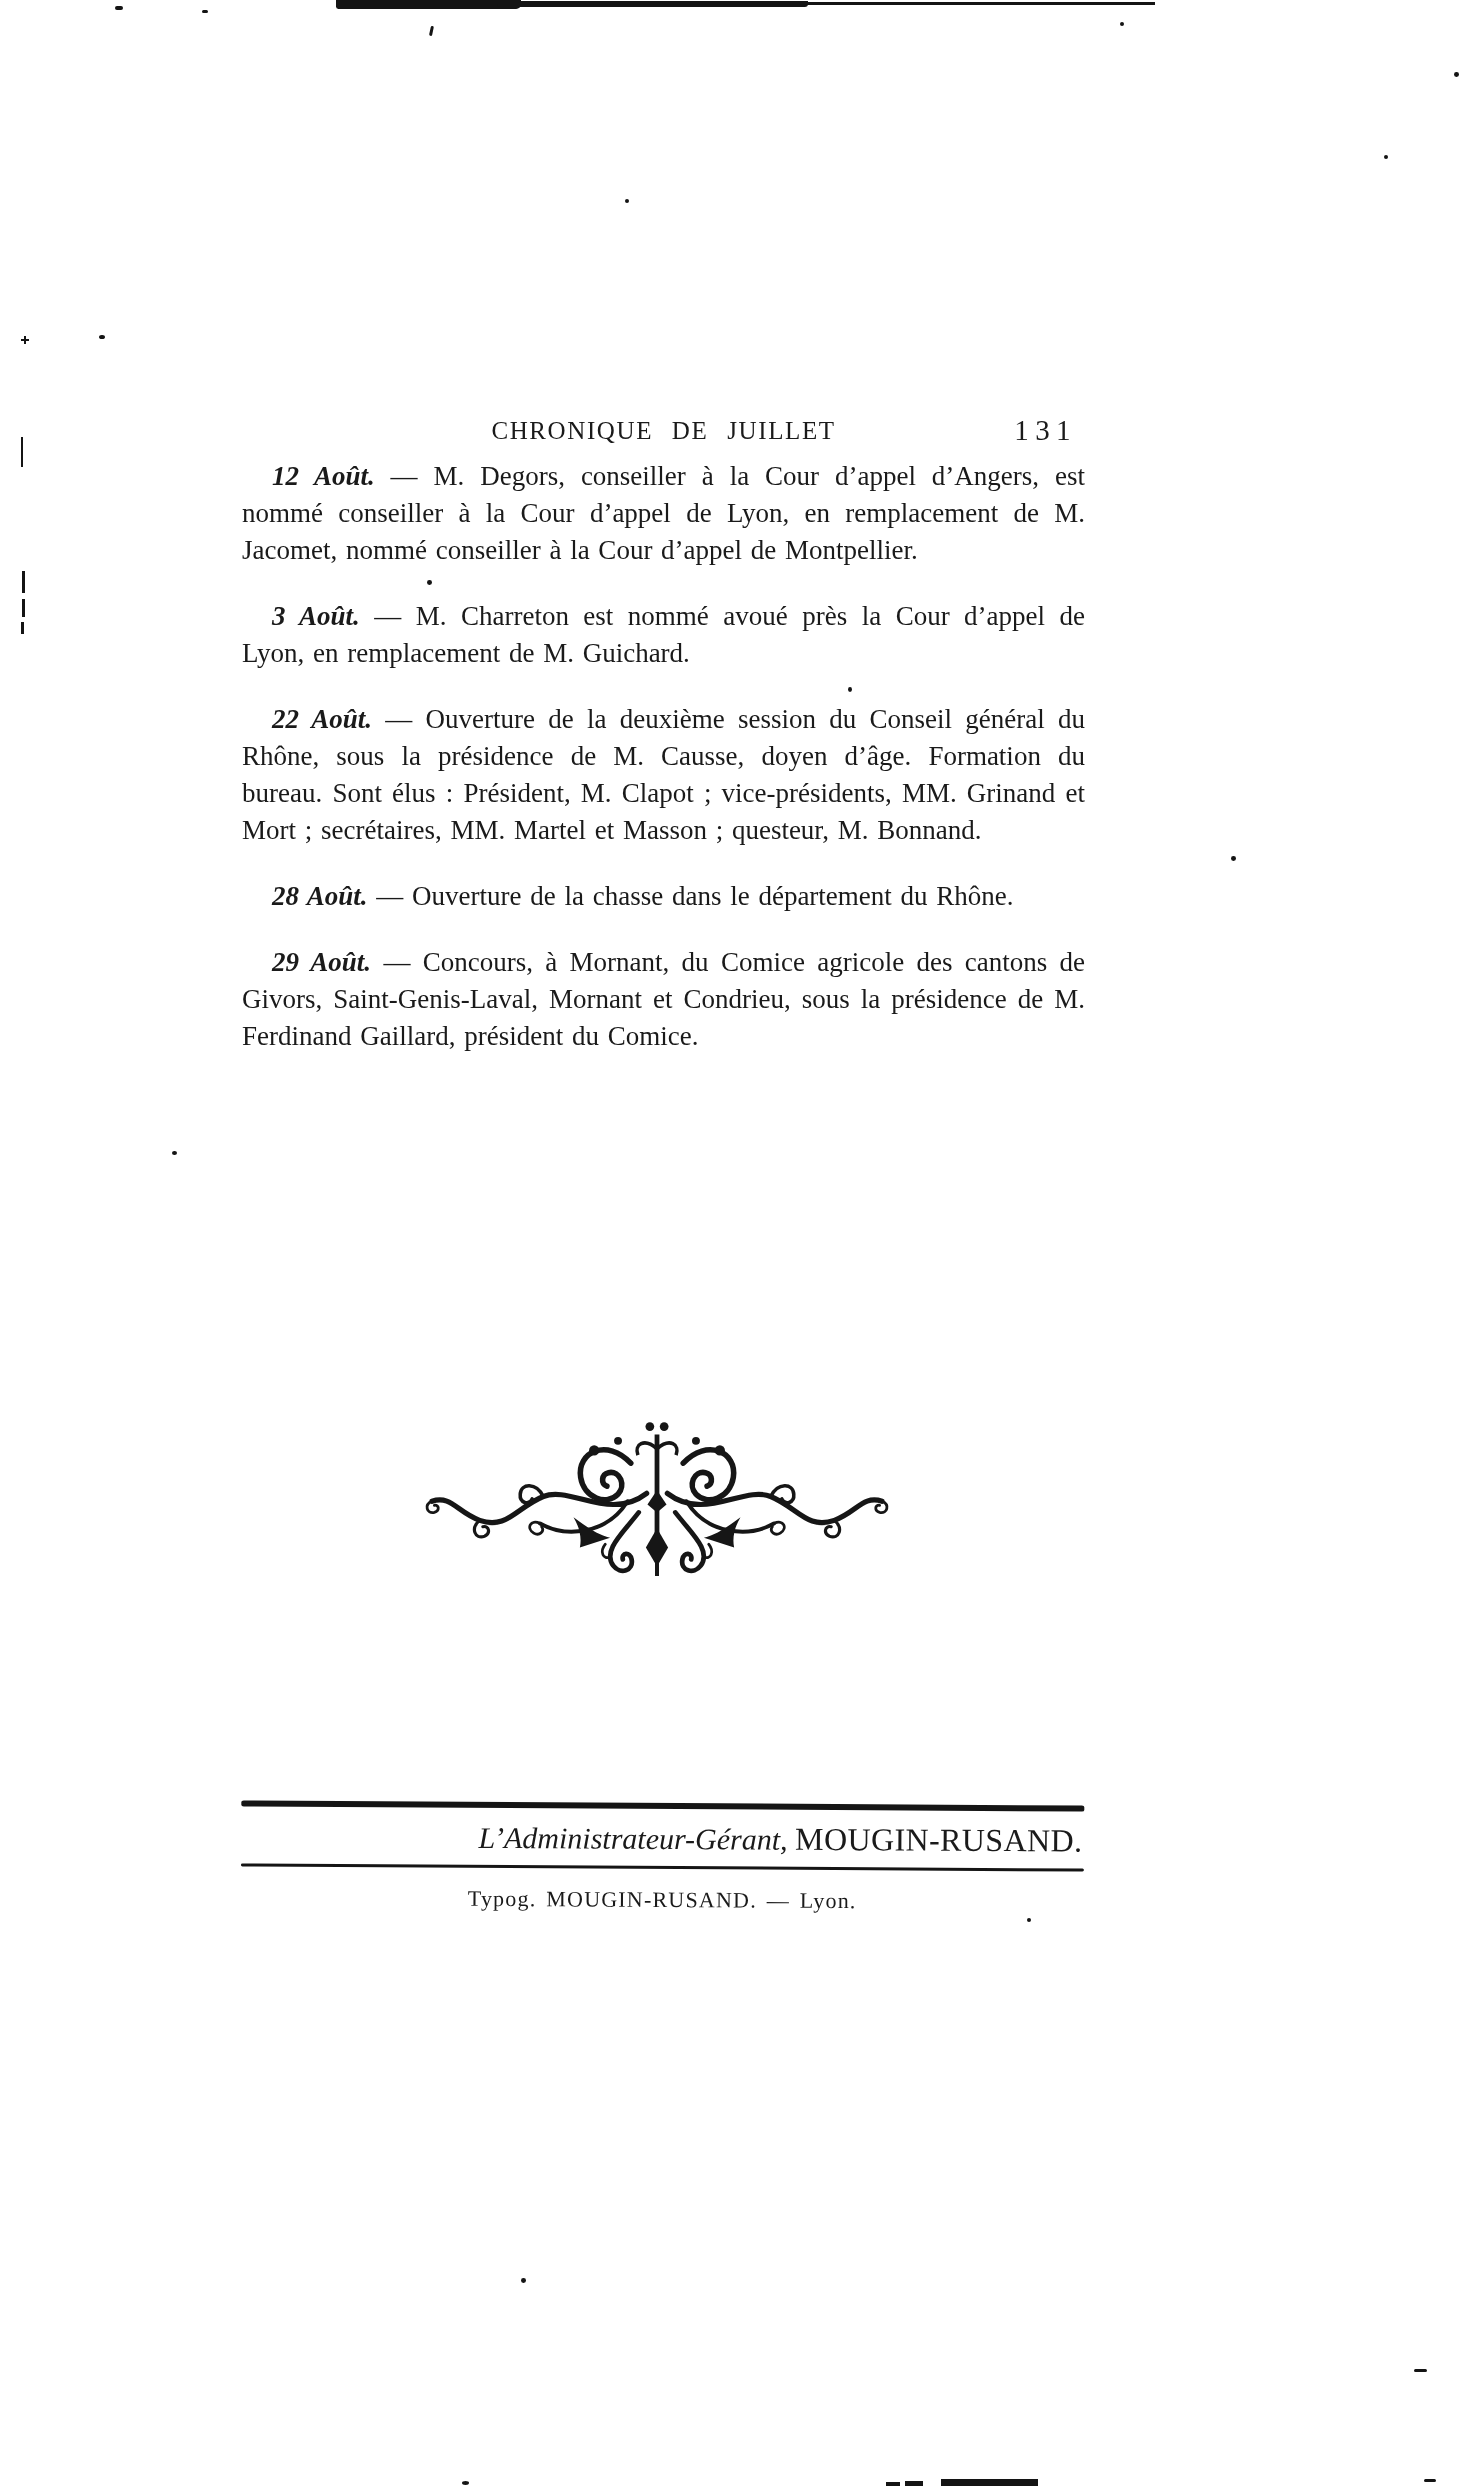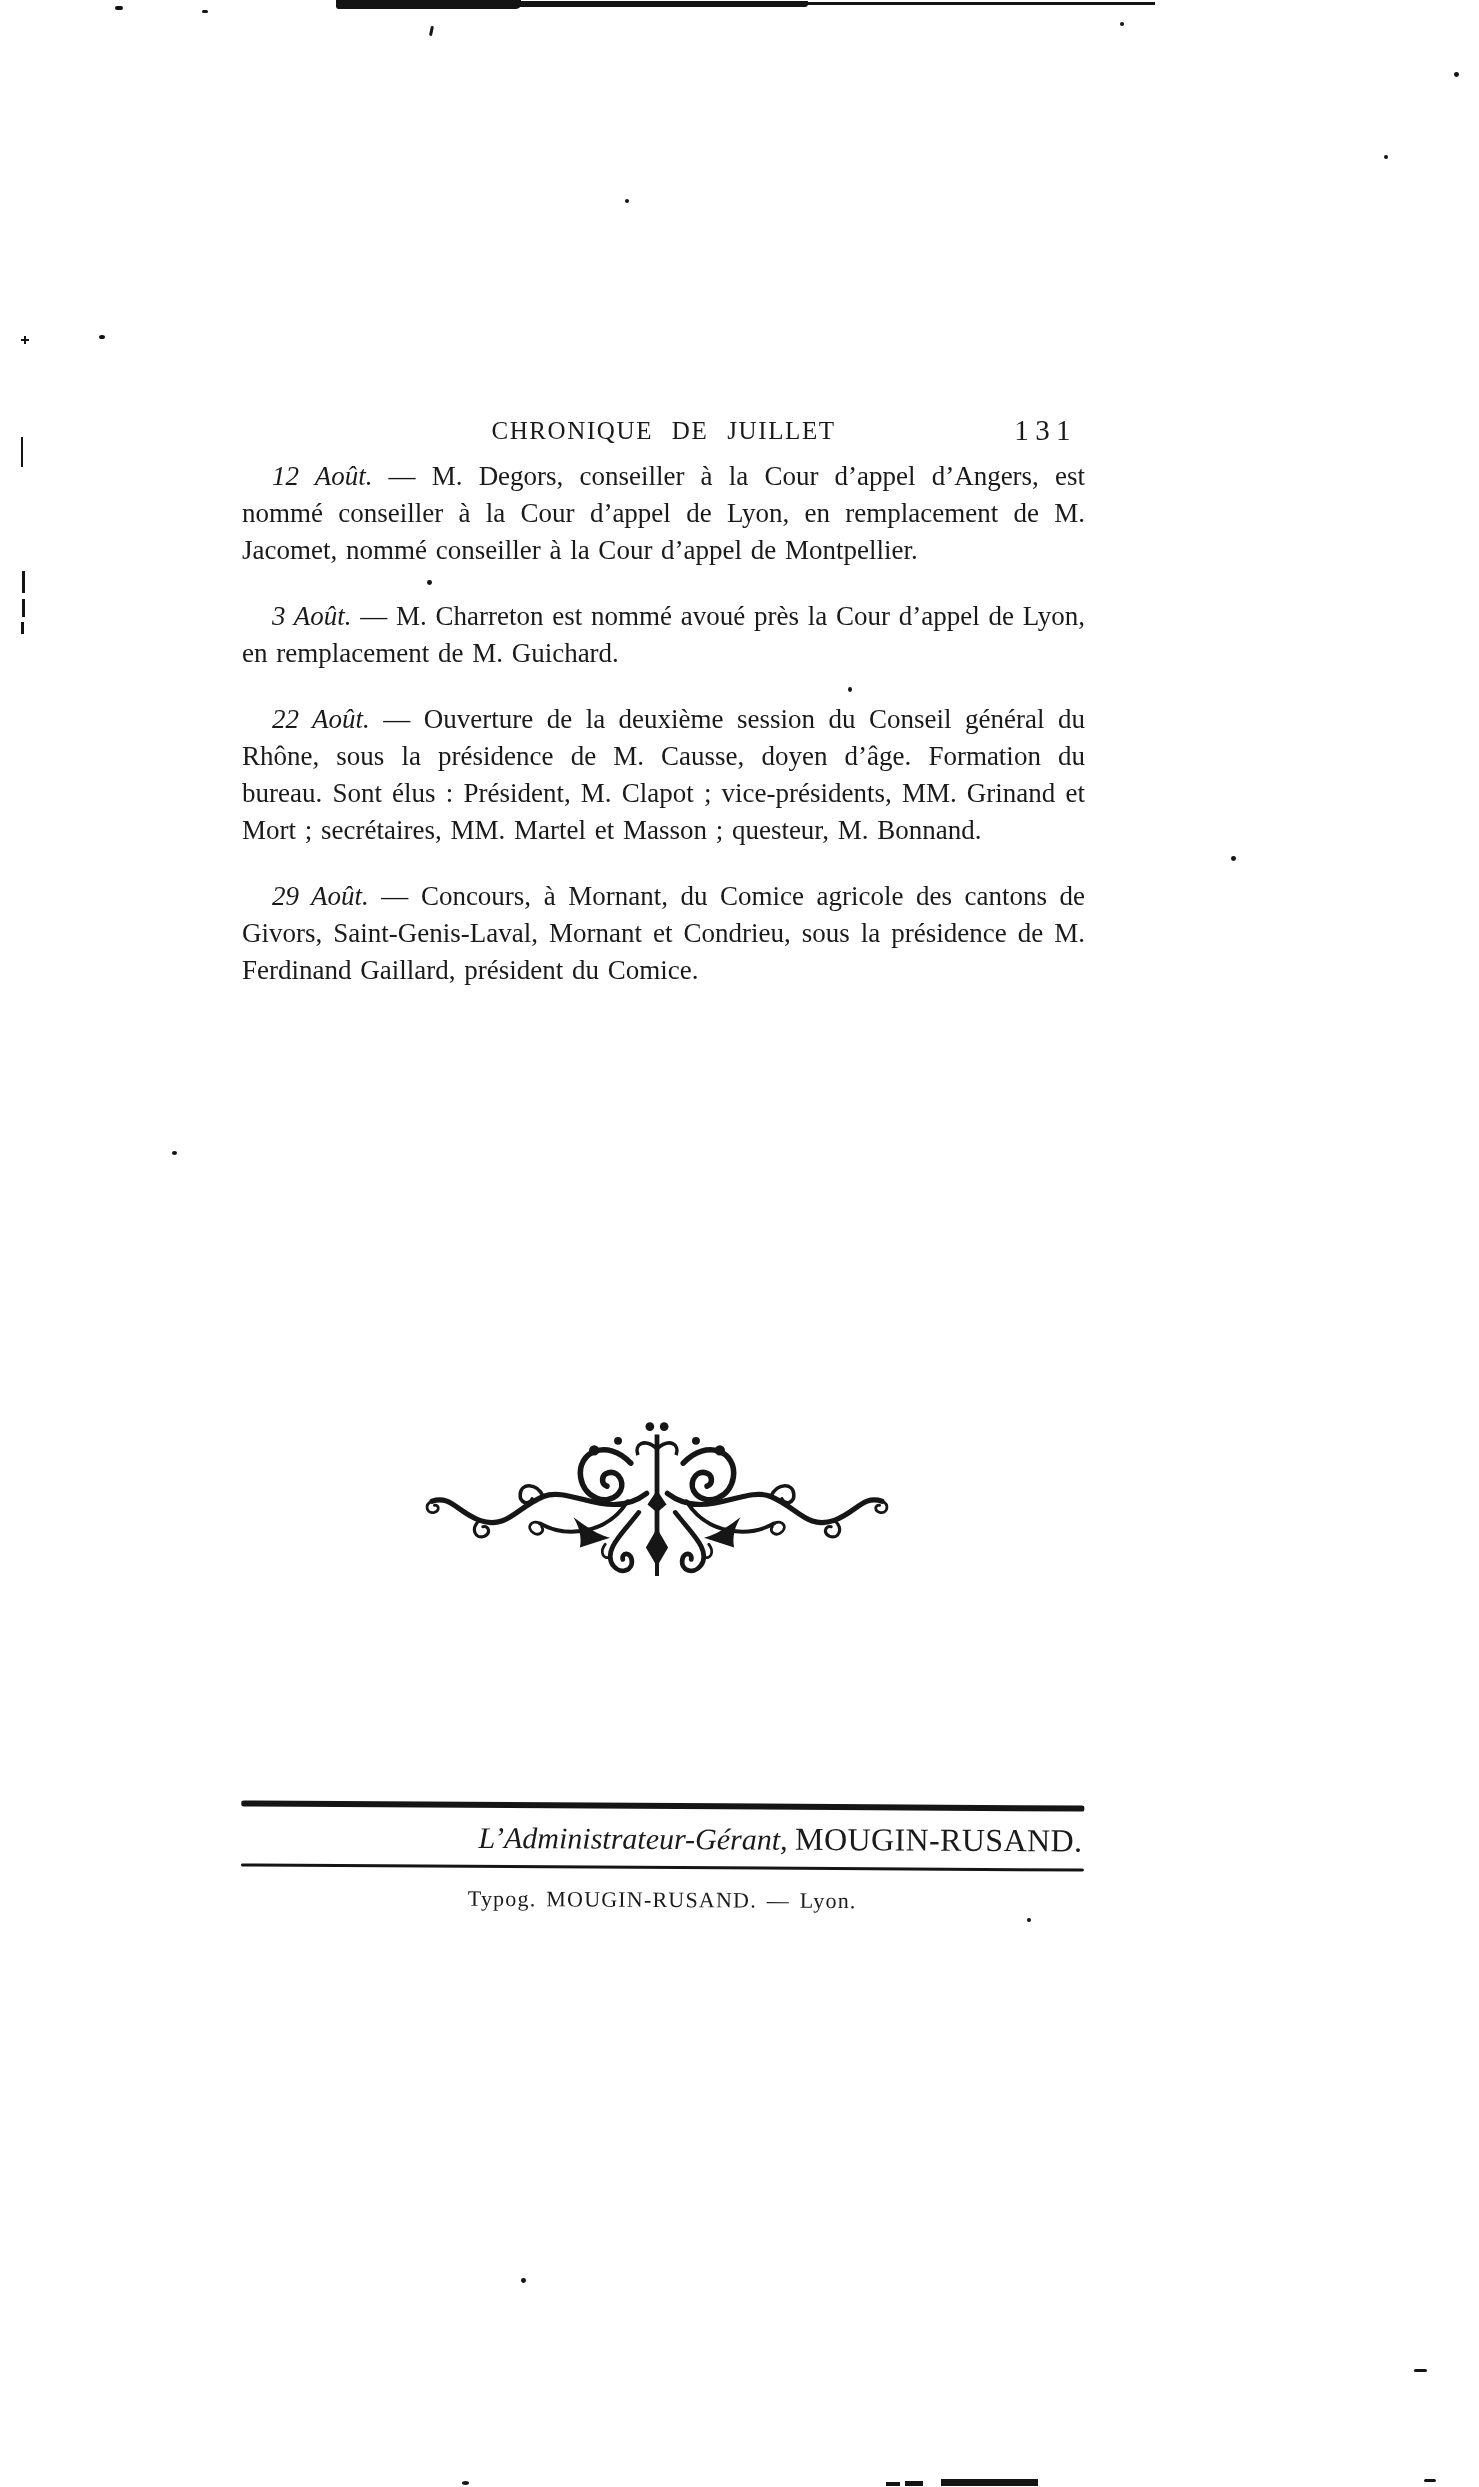--- a/index.html
+++ b/index.html
@@ -43,21 +43,21 @@
     width: 843px;
     font-size: 27px;
     line-height: 37px;
     text-align: justify;
     word-spacing: 2px;
   }
   .chronicle p {
     margin: 0 0 29px 0;
     text-indent: 30px;
   }
-  .entry-date { font-style: italic; }
+  .entry-date { font-style: italic; font-weight: bold; }
 
   
   .ornament {
     position: absolute;
     left: 403px; top: 1417px;
     width: 470px; height: 163px;
   }
 
   
   .footer {
@@ -104,20 +104,21 @@
 
   <div class="running-head">
     <span class="running-title">CHRONIQUE DE JUILLET</span>
     <span class="page-number">131</span>
   </div>
 
   <div class="chronicle">
     <p><span class="entry-date">12 Août.</span><span> — </span><span>M. Degors, conseiller à la Cour d’appel d’Angers, est nommé conseiller à la Cour d’appel de Lyon, en remplacement de M. Jacomet, nommé conseiller à la Cour d’appel de Montpellier.</span></p>
     <p><span class="entry-date">3 Août.</span><span> — </span><span>M. Charreton est nommé avoué près la Cour d’appel de Lyon, en remplacement de M. Guichard.</span></p>
     <p><span class="entry-date">22 Août.</span><span> — </span><span>Ouverture de la deuxième session du Conseil général du Rhône, sous la présidence de M. Causse, doyen d’âge. Formation du bureau. Sont élus : Président, M. Clapot ; vice-présidents, MM. Grinand et Mort ; secrétaires, MM. Martel et Masson ; questeur, M. Bonnand.</span></p>
+    <p><span class="entry-date">28 Août.</span><span> — </span><span>Ouverture de la chasse dans le département du Rhône.</span></p>
     <p><span class="entry-date">29 Août.</span><span> — </span><span>Concours, à Mornant, du Comice agricole des cantons de Givors, Saint-Genis-Laval, Mornant et Condrieu, sous la présidence de M. Ferdinand Gaillard, président du Comice.</span></p>
   </div>
 
   <div class="ornament">
     <svg width="470" height="163" viewBox="0 0 590 205">
       <defs>
         <g id="wing" stroke="#161616" fill="none" stroke-linecap="round">
           <path d="M282,96 C235,132 186,86 152,100 C118,114 106,142 72,130 C44,120 36,98 12,106" stroke-width="6.5"></path>
           <path d="M12,106 C2,110 5,122 15,120 C22,118 21,110 15,111" stroke-width="3.5"></path>
           <path d="M72,130 C60,140 66,154 78,150 C86,147 84,136 76,138" stroke-width="4"></path>

